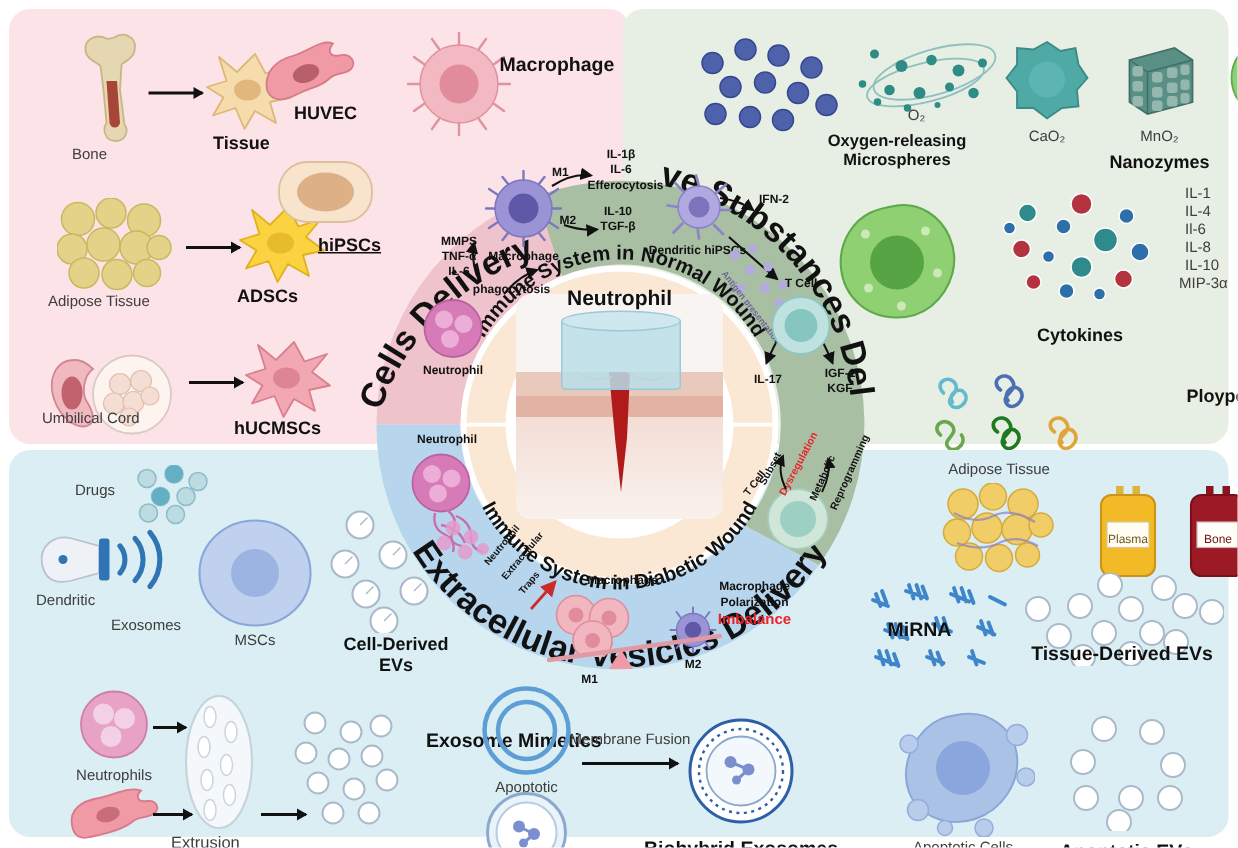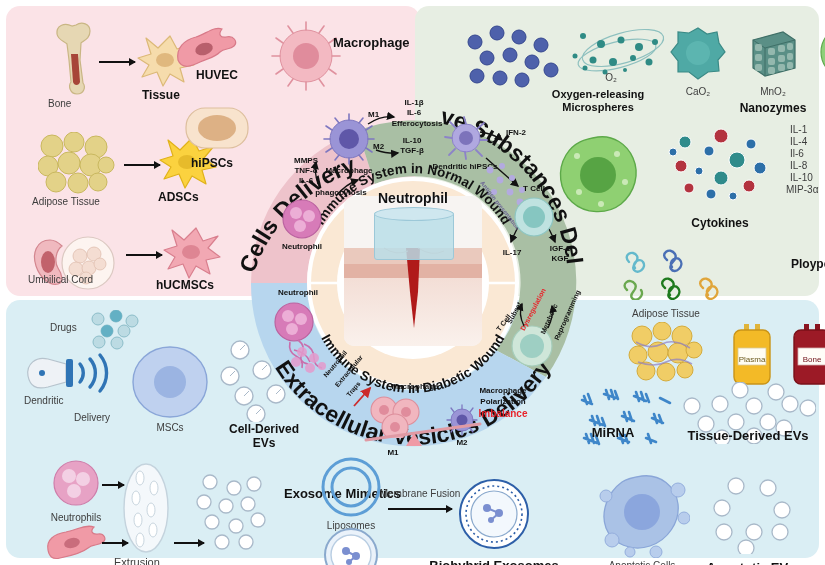--- a/index.html
+++ b/index.html
@@ -136,21 +136,21 @@
     </svg>
   </div>
   <div class="lbl t12 bold" style="left:190px;top:62px;">HUVEC</div>
 
   <div style="position:absolute;left:178px;top:98px;">
     <svg width="66" height="48" viewBox="0 0 66 48">
       <rect x="2" y="4" width="62" height="40" rx="19" fill="#f8e3cd" stroke="#ddbf9e" stroke-width="1.2"></rect>
       <ellipse cx="33" cy="24" rx="19" ry="13" fill="#ddb185"></ellipse>
     </svg>
   </div>
-  <div class="lbl t12 bold" style="left:185px;top:150px;">hiPSCs</div>
+  <div class="lbl t12 bold" style="left:206px;top:150px;text-decoration:underline;">hiPSCs</div>
 
   <div style="position:absolute;left:264px;top:14px;">
     <svg width="72" height="72" viewBox="0 0 72 72">
       <g fill="#f3b9c2" stroke="#e0929f" stroke-width="1">
         <circle cx="36" cy="36" r="26"></circle>
         <g stroke-width="1.6" stroke-linecap="round">
           <line x1="36" y1="10" x2="36" y2="2"></line>
             <line x1="49" y1="13" x2="54" y2="6"></line>
           <line x1="59" y1="23" x2="66" y2="18"></line>
             <line x1="62" y1="36" x2="70" y2="36"></line>
@@ -353,21 +353,21 @@
       <circle cx="20" cy="23" r="3" fill="#2f74b5"></circle>
       <rect x="44" y="9" width="7" height="28" rx="2" fill="#2f74b5"></rect>
       <g fill="none" stroke="#2f74b5" stroke-width="3.4" stroke-linecap="round">
         <path d="M58 14 A14 14 0 0 1 58 32"></path>
         <path d="M68 9 A21 21 0 0 1 68 37"></path>
         <path d="M78 5 A28 28 0 0 1 78 41"></path>
       </g>
     </svg>
   </div>
   <div class="lbl t9 grey" style="left:18px;top:95px;">Dendritic</div>
-  <div class="lbl t9 grey" style="left:68px;top:112px;">Delivery</div>
+  <div class="lbl t9 grey" style="left:68px;top:112px;">Exosomes</div>
 
   <div style="position:absolute;left:124px;top:44px;">
     <svg width="80" height="76" viewBox="0 0 80 76">
       <path d="M40 3 C60 3 77 18 77 38 C77 58 60 73 40 73 C20 73 3 58 3 38 C3 18 20 3 40 3 Z" fill="#bfd1ef" stroke="#8aa6d8" stroke-width="1.4"></path>
       <circle cx="40" cy="38" r="16" fill="#9bb4e2"></circle>
     </svg>
   </div>
   <div class="lbl t9 grey ctr" style="left:164px;top:122px;">MSCs</div>
 
   <div style="position:absolute;left:212px;top:36px;">
@@ -453,21 +453,21 @@
     </svg>
   </div>
   <div class="lbl t13 bold" style="left:278px;top:186px;">Exosome Mimetics</div>
 
   <div style="position:absolute;left:314px;top:156px;">
     <svg width="62" height="62" viewBox="0 0 62 62">
       <circle cx="31" cy="31" r="28" fill="none" stroke="#5d9ed6" stroke-width="3"></circle>
       <circle cx="31" cy="31" r="19" fill="none" stroke="#5d9ed6" stroke-width="3"></circle>
     </svg>
   </div>
-  <div class="lbl t10 grey ctr" style="left:345px;top:220px;">Liposomes</div>
+  <div class="lbl t10 grey ctr" style="left:345px;top:220px;">Apoptotic</div>
 
   <div style="position:absolute;left:316px;top:226px;">
     <svg width="58" height="58" viewBox="0 0 58 58">
       <circle cx="29" cy="29" r="26" fill="#eaf2fa" stroke="#8aa9cd" stroke-width="2"></circle>
       <circle cx="29" cy="29" r="20" fill="#ffffff" stroke="#b8cde2" stroke-width="1.4"></circle>
       <g fill="#7b8fd0">
         <circle cx="24" cy="25" r="4"></circle>
           <circle cx="34" cy="30" r="4"></circle>
           <circle cx="27" cy="36" r="3"></circle>
         <path d="M24 25 L34 30 L27 36" fill="none" stroke="#7b8fd0" stroke-width="2"></path>
@@ -546,21 +546,21 @@
         <path d="M86 12 l10 5"></path>
         <path d="M16 34 l13 5 M18 30 l3 9 M23 30 l3 9 M28 32 l3 8"></path>
         <path d="M48 30 l12 5 M50 26 l3 9 M55 26 l3 9"></path>
         <path d="M78 32 l11 5 M80 28 l3 9 M85 29 l3 8"></path>
         <path d="M10 52 l13 5 M12 48 l3 9 M17 48 l3 9 M22 50 l3 8"></path>
         <path d="M44 52 l11 4 M46 48 l3 9 M51 49 l3 8"></path>
         <path d="M72 52 l10 4 M74 48 l3 9"></path>
       </g>
     </svg>
   </div>
-  <div class="lbl t13 bold ctr" style="left:607px;top:125px;">MiRNA</div>
+  <div class="lbl t13 bold ctr" style="left:607px;top:112px;">MiRNA</div>
 
   <div style="position:absolute;left:672px;top:82px;">
     <svg width="138" height="62" viewBox="0 0 138 62">
       <g fill="#ffffff" stroke="#a9b9c9" stroke-width="1.3">
         <circle cx="62" cy="8" r="8"></circle>
           <circle cx="98" cy="10" r="8"></circle>
         <circle cx="14" cy="24" r="8"></circle>
           <circle cx="42" cy="22" r="8"></circle>
           <circle cx="76" cy="24" r="8"></circle>
           <circle cx="112" cy="22" r="8"></circle>

